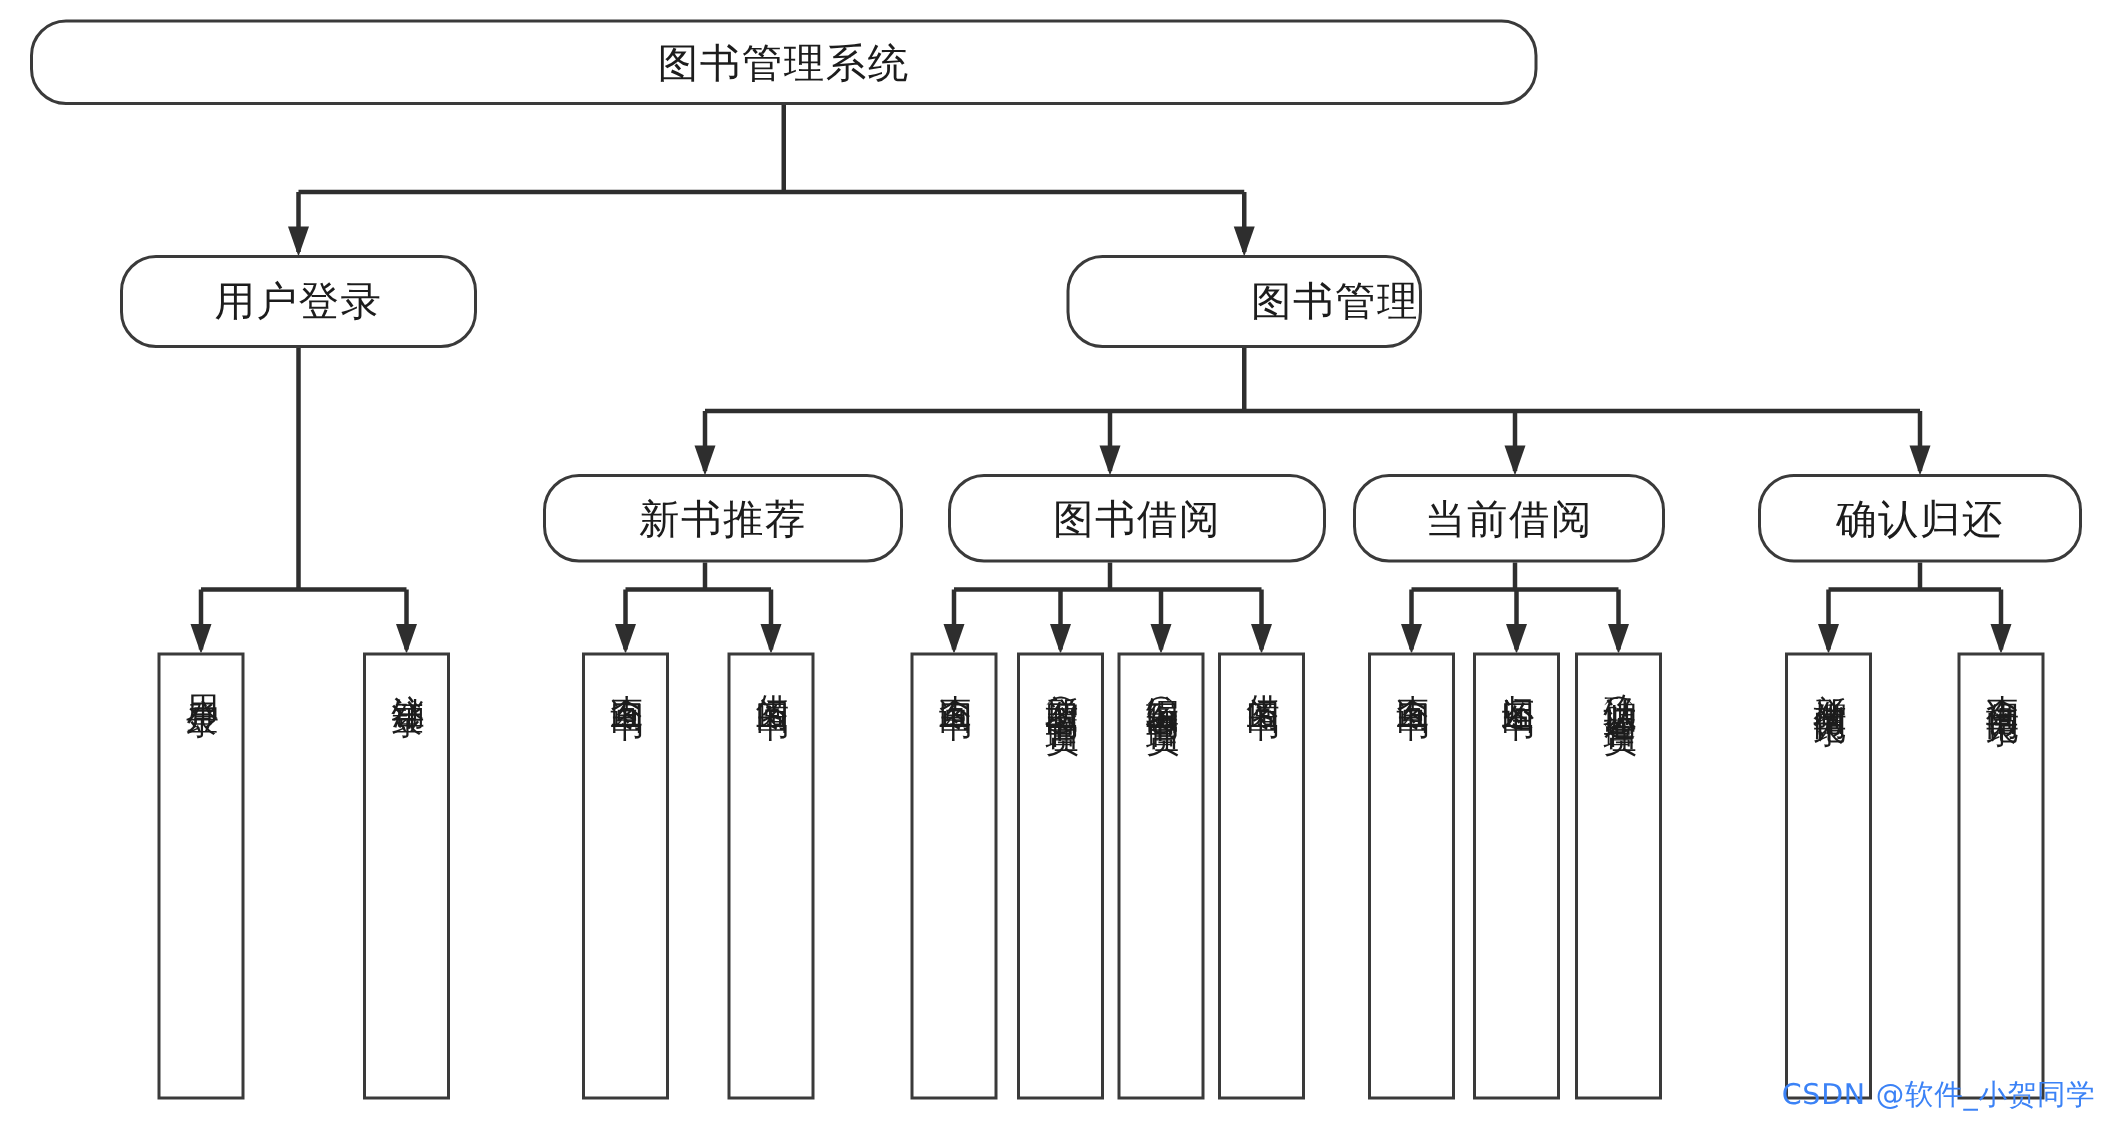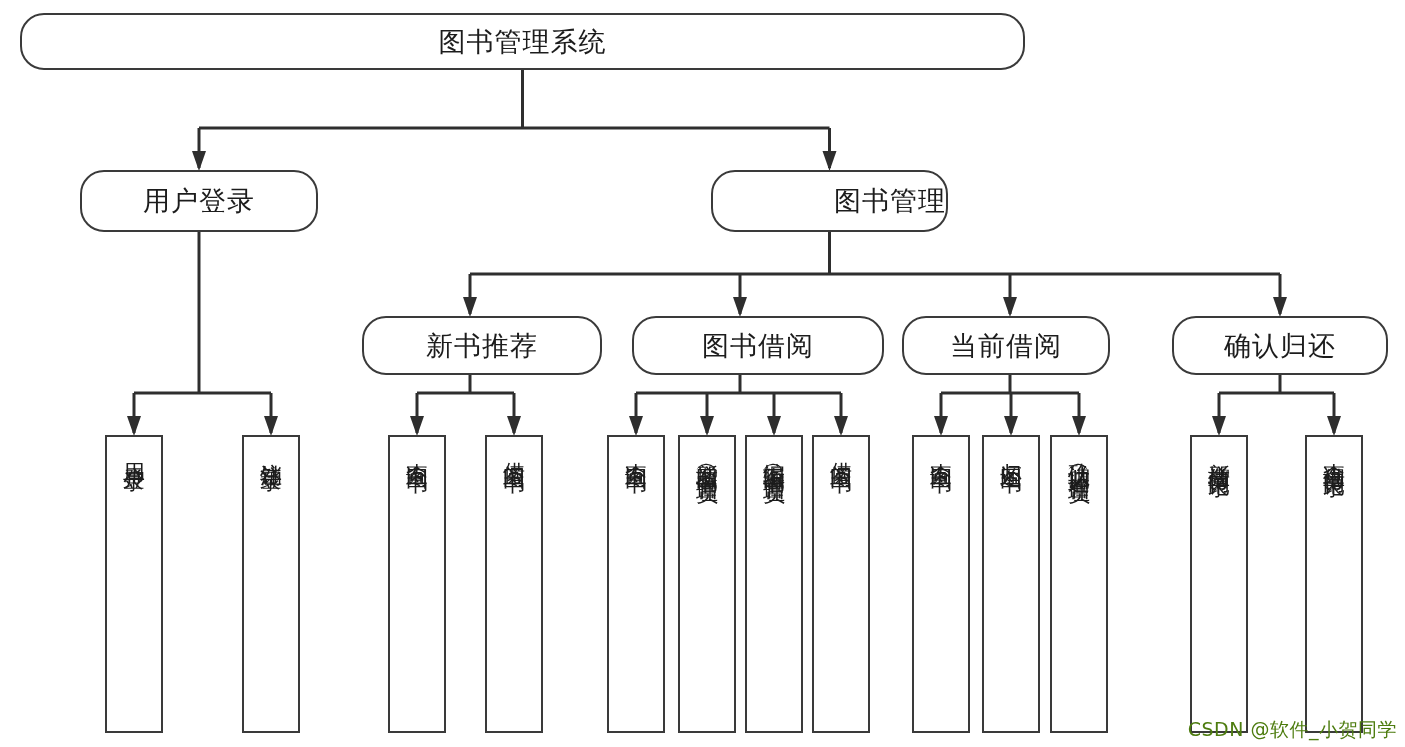--- a/index.html
+++ b/index.html
@@ -52,21 +52,21 @@
     white-space: nowrap;
   }
   .node .hlabel {
     white-space: nowrap;
   }
   .watermark {
     position: absolute;
     right: 8px;
     bottom: 4px;
     font-size: 19px;
-    color: #4d7c0f;
+    color: #3b82f6;
     letter-spacing: 0.5px;
     white-space: nowrap;
   }
 </style>
 </head>
 <body>
 
 <div id="canvas">
 
   <svg id="edges" viewBox="0 0 1405 747" xmlns="http://www.w3.org/2000/svg">

